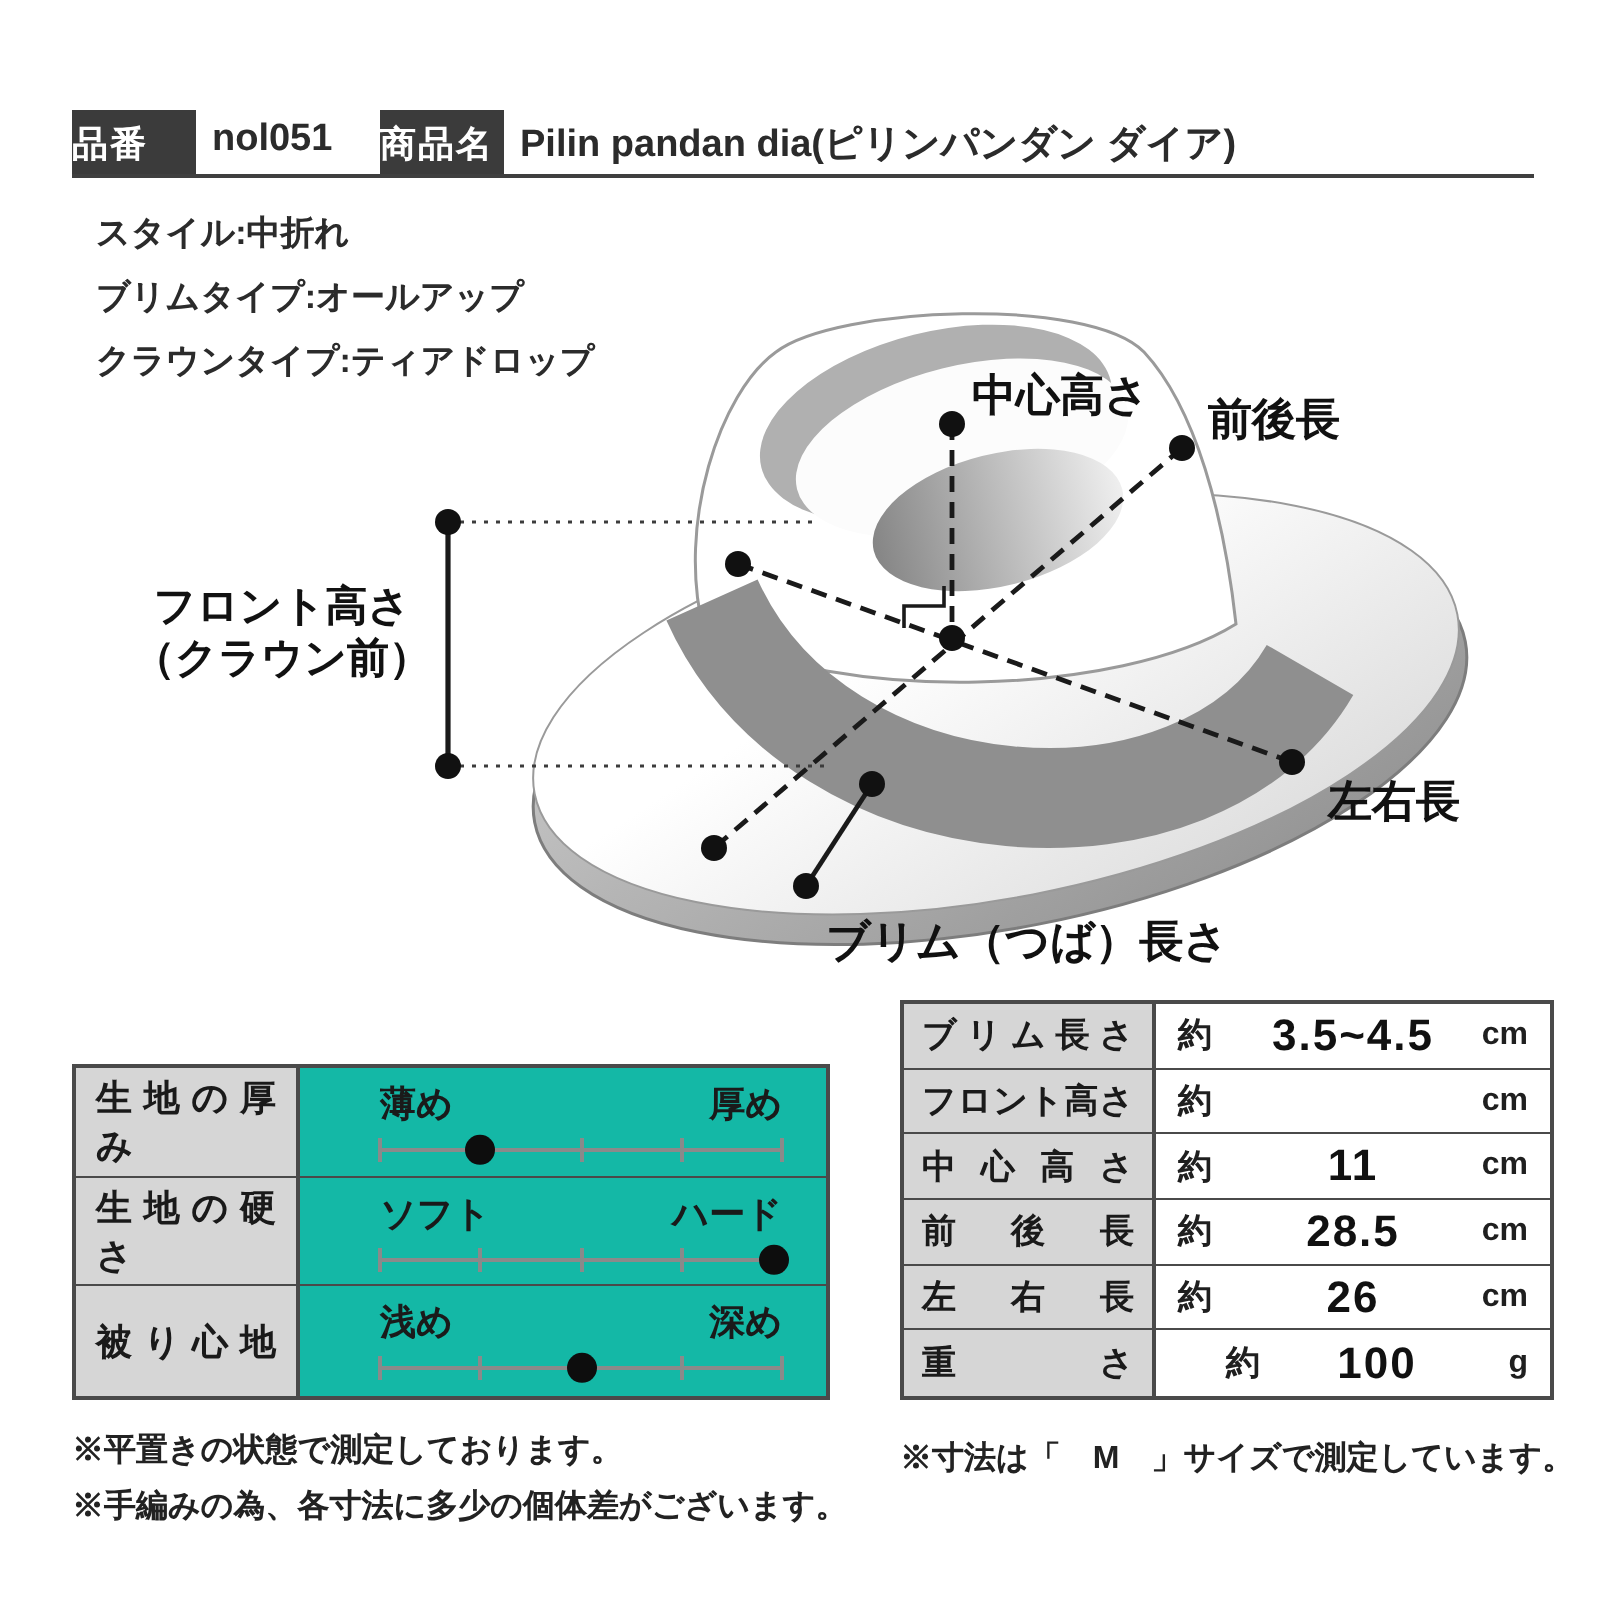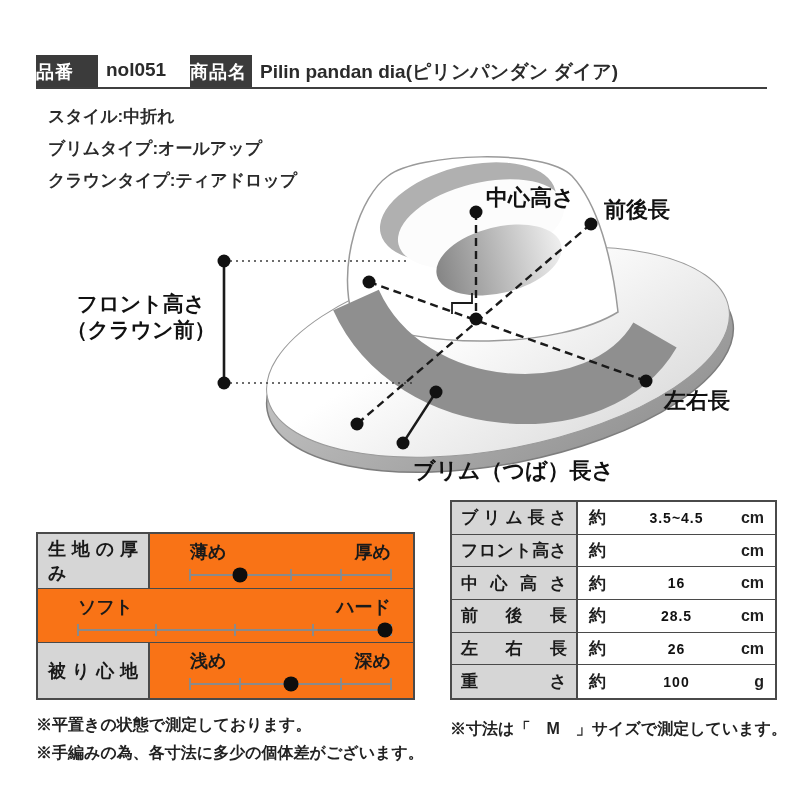--- a/index.html
+++ b/index.html
@@ -18,49 +18,49 @@
   .spec-line { position:absolute; left:48px; font-size:17px; font-weight:600; color:#2b2b2b; }
 
   
   .diagram-svg { position:absolute; left:0; top:0; z-index:1; }
   .dia-label { position:absolute; z-index:2; font-size:22px; font-weight:700; color:#111;
     white-space:nowrap; line-height:1.2; }
   .dia-label-2line { text-align:center; line-height:26px; font-size:21px; }
 
   
   .f-table { position:absolute; left:36px; top:532px; width:379px; height:168px;
-    border:2px solid #4a4a4a; z-index:3; background:#f97316; }
+    border:2px solid #4a4a4a; z-index:3; background:#14b8a6; }
   .f-row { display:flex; height:54.7px; border-bottom:1.5px solid #4a4a4a; }
   .f-row:last-child { border-bottom:none; }
   .f-label { width:112px; background:#d6d6d6; border-right:2px solid #4a4a4a;
     font-size:18px; font-weight:700; display:flex; align-items:center;
     padding:0 10px; color:#1a1a1a; }
   .f-label span { width:100%; text-align:justify; text-align-last:justify; }
   .f-slider { flex:1; position:relative; }
   .f-minmax { position:absolute; left:40px; right:22px; top:6px; display:flex;
     justify-content:space-between; font-size:18px; font-weight:600; color:#1a1a1a; }
   .f-track { position:absolute; left:40px; right:22px; top:34px; height:14px; }
   .f-line { position:absolute; left:0; right:0; top:6px; height:2px; background:#8a8a8a; }
   .f-tick { position:absolute; top:1px; width:2px; height:12px; background:#8a8a8a;
     transform:translateX(-50%); }
   .f-dot { position:absolute; top:0; width:15px; height:15px; border-radius:50%;
     background:#0d0d0d; transform:translate(-50%,-4%); }
 
   
   .s-table { position:absolute; left:450px; top:500px; width:327px; height:200px;
     border:2px solid #4a4a4a; z-index:3; background:#fff; }
   .s-row { display:flex; height:32.7px; border-bottom:1.5px solid #4a4a4a; }
-  .s-row:last-child { border-bottom:none; }
+  .s-row:last-child { border-bottom:none;gap:24px; }
   .s-label { width:126px; background:#d6d6d6; border-right:2px solid #4a4a4a;
     font-size:17px; font-weight:700; display:flex; align-items:center;
     padding:0 9px; color:#1a1a1a; }
   .s-label span { width:100%; text-align:justify; text-align-last:justify; }
   .s-val { flex:1; display:flex; align-items:center; padding:0 11px; position:relative; }
   .s-approx { font-size:17px; font-weight:600; }
-  .s-num { position:absolute; left:0; right:0; text-align:center; font-size:14px;
+  .s-num { position:absolute; left:0; right:0; text-align:center; font-size:22px;
     font-weight:600; letter-spacing:1px; color:#111; }
   .s-unit { margin-left:auto; font-size:16px; font-weight:600; }
 
   
   .note { position:absolute; font-size:16px; font-weight:600; color:#222;
     white-space:nowrap; z-index:3; }
 </style>
 </head>
 <body>
 
@@ -154,20 +154,23 @@
           <div class="f-tick" style="left:0%"></div>
           <div class="f-tick" style="left:25%"></div>
           <div class="f-tick" style="left:50%"></div>
           <div class="f-tick" style="left:75%"></div>
           <div class="f-tick" style="left:100%"></div>
           <div class="f-dot" style="left: 25%;"></div>
         </div>
       </div>
     </div>
     <div class="f-row">
+      <div class="f-label">
+        <span>生地の硬さ</span>
+      </div>
       <div class="f-slider">
         <div class="f-minmax">
           <span>ソフト</span>
           <span>ハード</span>
         </div>
         <div class="f-track">
           <div class="f-line"></div>
           <div class="f-tick" style="left:0%"></div>
           <div class="f-tick" style="left:25%"></div>
           <div class="f-tick" style="left:50%"></div>
@@ -218,21 +221,21 @@
         <span class="s-approx">約</span>
         <span class="s-unit">cm</span>
       </div>
     </div>
     <div class="s-row">
       <div class="s-label">
           <span>中心高さ</span>
         </div>
       <div class="s-val">
         <span class="s-approx">約</span>
-        <span class="s-num">16</span>
+        <span class="s-num">11</span>
         <span class="s-unit">cm</span>
       </div>
     </div>
     <div class="s-row">
       <div class="s-label">
           <span>前後長</span>
         </div>
       <div class="s-val">
         <span class="s-approx">約</span>
         <span class="s-num">28.5</span>

